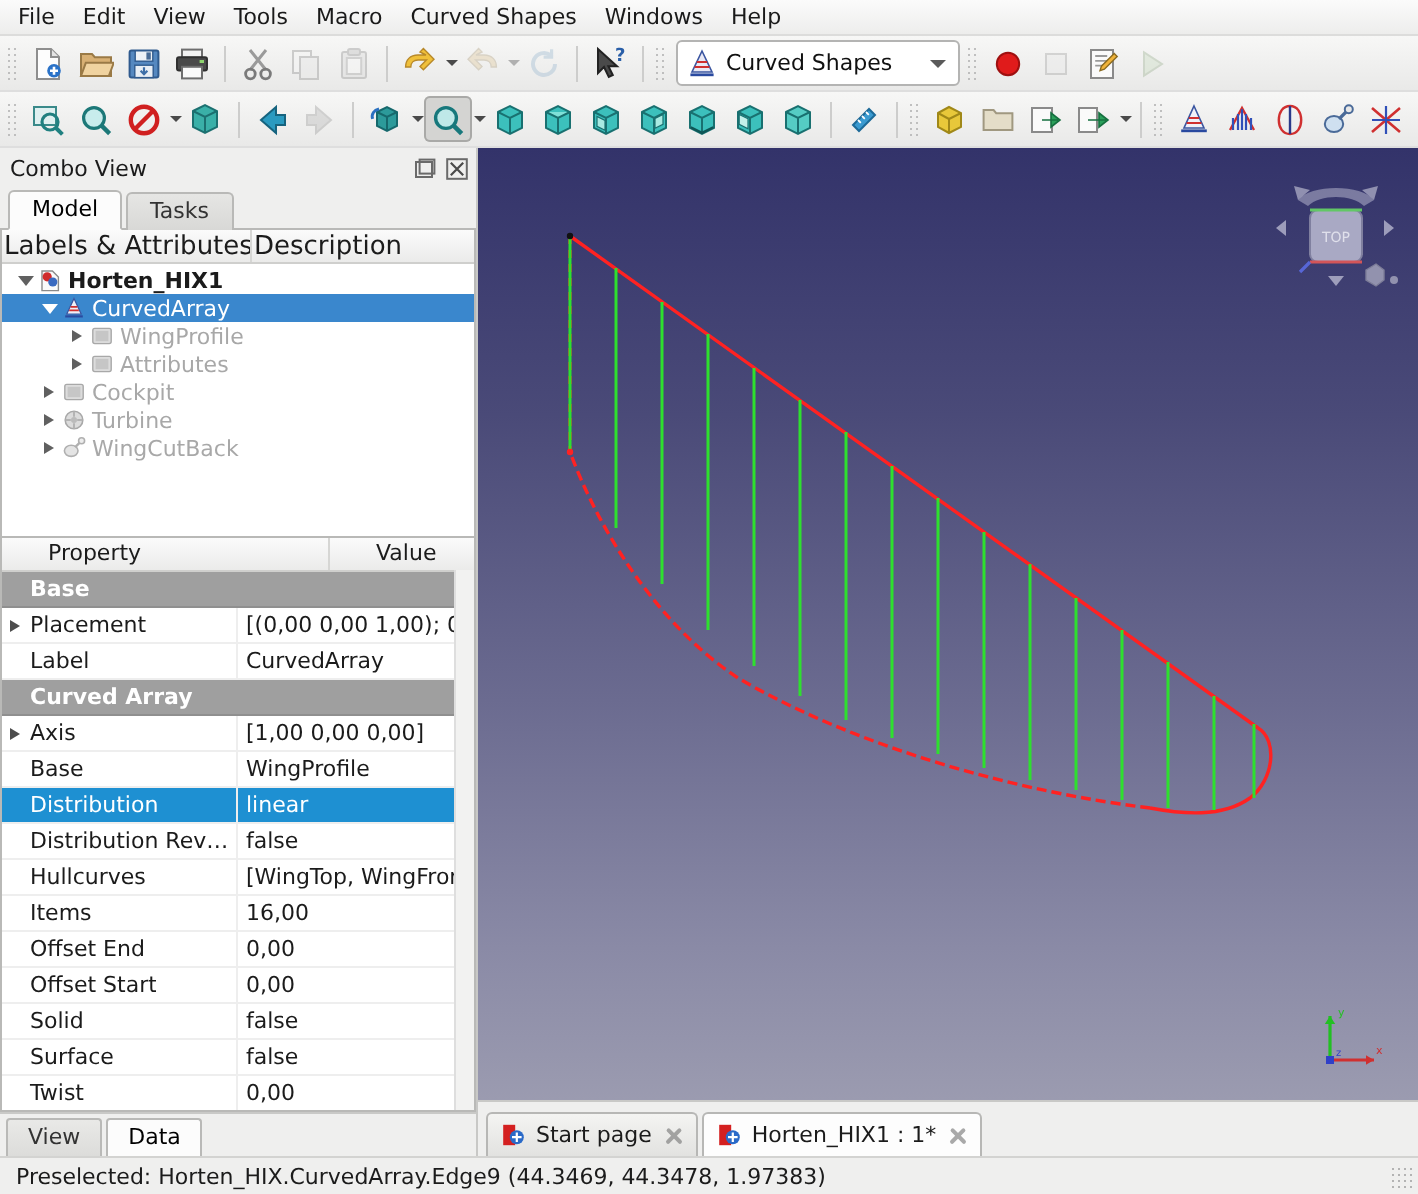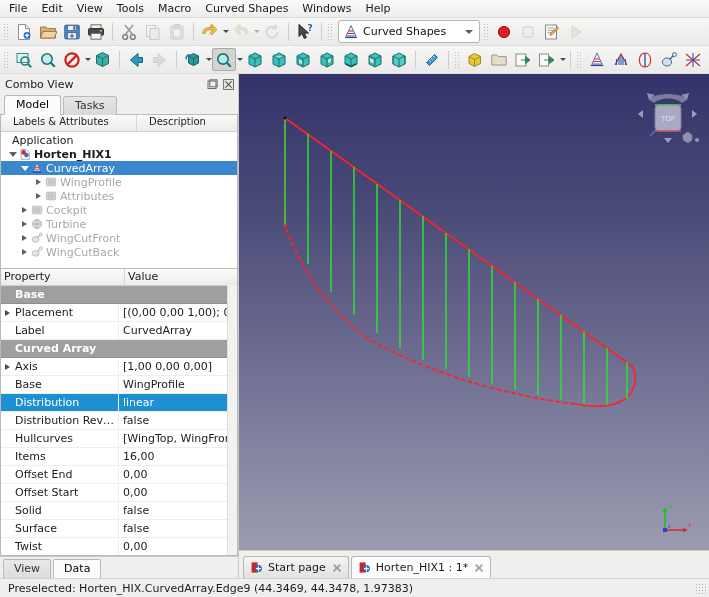--- a/index.html
+++ b/index.html
@@ -56,21 +56,21 @@
   .cv-tab{padding:2px 11px 3px;font-size:11px;border:1px solid #b9b9b7;border-bottom:none;
     border-radius:3px 3px 0 0;background:linear-gradient(#e6e6e4,#d8d8d6);color:#333;margin-right:2px;
     position:relative;top:1px;cursor:default;}
   .cv-tab.active{background:#fcfcfc;color:#000;top:1px;border-bottom:1px solid #fcfcfc;}
 
   
   .tree-wrap{flex:0 0 auto;background:#fff;border:1px solid #b9b9b7;border-top:none;
     margin:0;height:153px;display:flex;flex-direction:column;overflow:hidden;}
   .tree-header{display:flex;height:16px;flex:0 0 auto;background:linear-gradient(#fbfbfb,#ebebea);
     border-bottom:1px solid #cfcfcd;}
-  .th-cell{font-size:10px;color:#1b1b1b;padding:1px 1px;white-space:nowrap;overflow:hidden;margin-left:11px;}
+  .th-cell{font-size:13px;color:#1b1b1b;padding:1px 1px;white-space:nowrap;overflow:hidden;}
   .th-cell.c1{width:122px;flex:0 0 122px;border-right:1px solid #d6d6d4;}
   .th-cell.c2{flex:1;}
   .tree-body{flex:1;overflow:hidden;padding-top:1px;position:relative;}
   .trow{height:14px;display:flex;align-items:center;white-space:nowrap;cursor:default;}
   .trow.sel{background:#3a87cd;}
   .trow.sel .tlabel{color:#fff;}
   .texp{width:11px;height:14px;flex:0 0 11px;display:flex;align-items:center;justify-content:center;}
   .tri{width:0;height:0;border-top:3.5px solid transparent;border-bottom:3.5px solid transparent;
     border-left:5px solid #606060;}
   .tri.open{border-left:4px solid transparent;border-right:4px solid transparent;
@@ -78,21 +78,21 @@
   .ticon{width:13px;height:13px;flex:0 0 13px;margin-right:3px;display:flex;align-items:center;justify-content:center;}
   .tlabel{font-size:11px;color:#1b1b1b;}
   .tlabel.bold{font-weight:bold;}
   .tlabel.dim{color:#a8a8a8;}
 
   
   .prop-wrap{flex:1 1 auto;min-height:0;display:flex;flex-direction:column;
     background:#fff;border:1px solid #b9b9b7;border-top:none;overflow:hidden;position:relative;}
   .prop-header{display:flex;height:16px;flex:0 0 auto;background:linear-gradient(#fbfbfb,#ebebea);
     border-bottom:1px solid #cfcfcd;}
-  .ph-cell{font-size:11px;color:#1b1b1b;padding:1px 3px;}
+  .ph-cell{font-size:11px;color:#1b1b1b;padding:1px 23px;}
   .ph-cell.c1{width:117px;flex:0 0 117px;border-right:1px solid #d6d6d4;}
   .ph-cell.c2{flex:1;}
   .prop-body{flex:1;overflow:hidden;}
   .prow{display:flex;height:17px;align-items:stretch;border-bottom:1px solid #eeeeee;cursor:default;}
   .prow.group{background:#9f9f9f;border-bottom:1px solid #8f8f8f;}
   .prow.group .pname{color:#fff;font-weight:bold;padding-left:14px;}
   .prow.sel{background:#1e90d2;}
   .prow.sel .pname,.prow.sel .pval{color:#fff;}
   .pname{width:117px;flex:0 0 117px;display:flex;align-items:center;font-size:11px;color:#1b1b1b;
     padding-left:0;border-right:1px solid #eeeeee;overflow:hidden;white-space:nowrap;}
@@ -494,24 +494,20 @@
         <div class="cv-tab">Tasks</div>
       </div>
 
       <div class="tree-wrap">
         <div class="tree-header">
           <div class="th-cell c1">Labels &amp; Attributes</div>
           <div class="th-cell c2">Description</div>
         </div>
         <div class="tree-body">
 
-          <div class="trow">
-            <span class="texp"></span>
-            <span class="tlabel">Application</span>
-          </div>
 
           <div class="trow" style="padding-left:6px;">
             <span class="texp">
                 <i class="tri open"></i>
               </span>
             <span class="ticon">
               <svg width="12" height="12" viewBox="0 0 12 12">
                   <path d="M2 1.5h5.2l3 3v6.8H2z" fill="#fafafa" stroke="#8a8a8a" stroke-width=".7"></path>
                   <circle cx="4.6" cy="4.4" r="2.3" fill="#d02a2a"></circle>
                   <circle cx="7.4" cy="7" r="2.3" fill="#3a6ac0"></circle>
@@ -581,33 +577,20 @@
             <span class="ticon">
               <svg width="12" height="12" viewBox="0 0 12 12">
                   <circle cx="6" cy="6" r="4.4" fill="#dcdcdc" stroke="#a8a8a8" stroke-width=".8"></circle>
                   <circle cx="6" cy="6" r="1.5" fill="#bbb"></circle>
                   <path d="M6 1.8v2.6M6 7.6v2.6M1.8 6h2.6M7.6 6h2.6" stroke="#b4b4b4"></path>
                 </svg>
             </span>
             <span class="tlabel dim">Turbine</span>
           </div>
 
-          <div class="trow" style="padding-left:18px;">
-            <span class="texp">
-                <i class="tri"></i>
-              </span>
-            <span class="ticon">
-              <svg width="12" height="12" viewBox="0 0 12 12">
-                  <ellipse cx="4.6" cy="7.4" rx="3.4" ry="2.8" fill="#e4e4e4" stroke="#b0b0b0" stroke-width=".8"></ellipse>
-                  <path d="M6.6 5.6l3-3" stroke="#b0b0b0" stroke-width="1.2"></path>
-                  <circle cx="9.8" cy="2.4" r="1.5" fill="#ececec" stroke="#b0b0b0" stroke-width=".8"></circle>
-                </svg>
-            </span>
-            <span class="tlabel dim">WingCutFront</span>
-          </div>
 
           <div class="trow" style="padding-left:18px;">
             <span class="texp">
                 <i class="tri"></i>
               </span>
             <span class="ticon">
               <svg width="12" height="12" viewBox="0 0 12 12">
                   <ellipse cx="4.6" cy="7.4" rx="3.4" ry="2.8" fill="#e4e4e4" stroke="#b0b0b0" stroke-width=".8"></ellipse>
                   <path d="M6.6 5.6l3-3" stroke="#b0b0b0" stroke-width="1.2"></path>
                   <circle cx="9.8" cy="2.4" r="1.5" fill="#ececec" stroke="#b0b0b0" stroke-width=".8"></circle>

